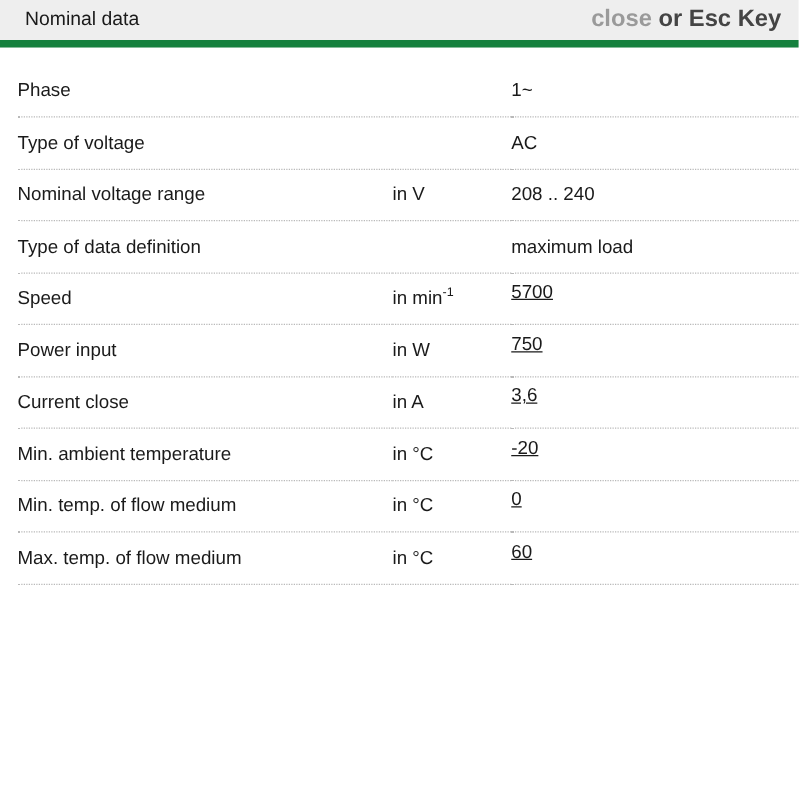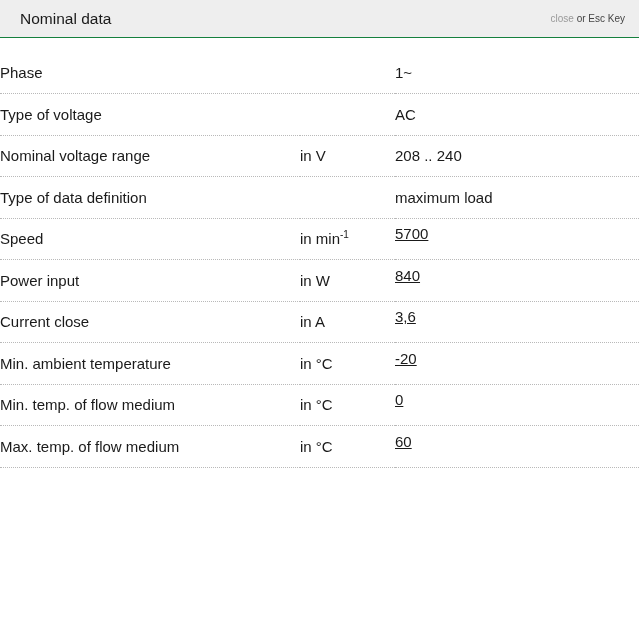--- a/index.html
+++ b/index.html
@@ -17,43 +17,44 @@
   .panel {
     width: 639px;
     height: 628px;
     box-sizing: border-box;
     display: flex;
     flex-direction: column;
   }
   .header {
     height: 38px;
     background: #eeeeee;
-    border-bottom: 1px solid #15803d;
+    border-bottom: 6px solid #15803d;
     display: flex;
     align-items: center;
     justify-content: space-between;
     padding: 0 14px 0 20px;
     box-sizing: border-box;
     flex: none;
   }
   .header-title {
     font-size: 15.5px;
     color: #1a1a1a;
   }
   .header-close {
-    font-size: 10px;
+    font-size: 19px;
     color: #444444;
     white-space: nowrap;
+    font-weight: bold;
   }
   .close-link {
     color: #9a9a9a;
     cursor: pointer;
   }
   .table-wrap {
-    padding: 14px 0 0 0;
+    padding: 14px 0 0 14px;
     box-sizing: border-box;
     flex: 1 1 auto;
     overflow: hidden;
   }
   table.spec {
     width: 100%;
     border-collapse: collapse;
     table-layout: fixed;
   }
   table.spec tr {
@@ -125,21 +126,21 @@
             <td class="c-value"><span>maximum load</span></td>
           </tr>
           <tr>
             <td class="c-label">Speed</td>
             <td class="c-unit">in min<span class="unit-sup">-1</span></td>
             <td class="c-value"><span class="value-shift">5700</span></td>
           </tr>
           <tr>
             <td class="c-label">Power input</td>
             <td class="c-unit">in W</td>
-            <td class="c-value"><span class="value-shift">840</span></td>
+            <td class="c-value"><span class="value-shift">750</span></td>
           </tr>
           <tr>
             <td class="c-label">Current close</td>
             <td class="c-unit">in A</td>
             <td class="c-value"><span class="value-shift">3,6</span></td>
           </tr>
           <tr>
             <td class="c-label">Min. ambient temperature</td>
             <td class="c-unit">in °C</td>
             <td class="c-value"><span class="value-shift">-20</span></td>

